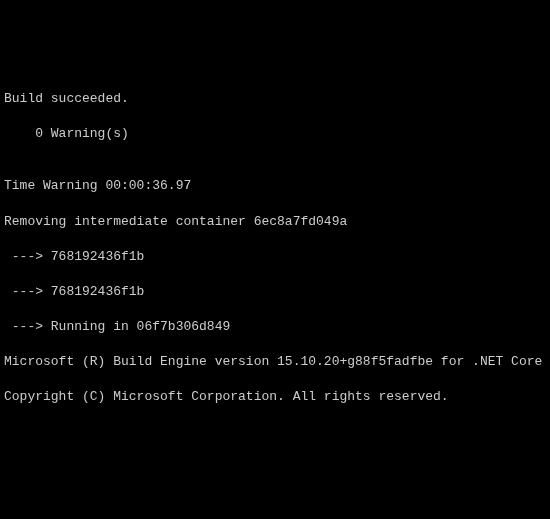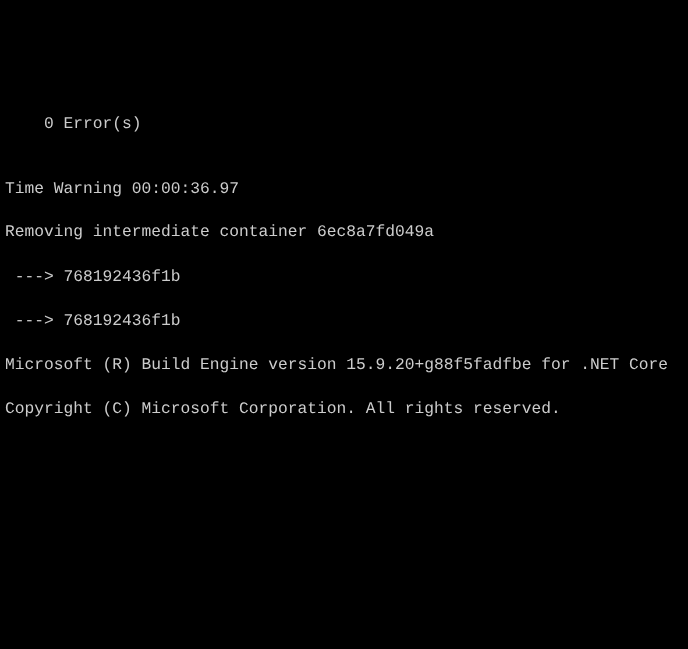--- a/index.html
+++ b/index.html
@@ -22,27 +22,29 @@
     .line {
       display: block;
     }
   </style>
 </head>
 <body>
 
 
 
 <div>
-<span class="line">    0 Error(s)</span>
+<span class="line">Build succeeded.</span>
+<span class="line">    0 Warning(s)</span>
 <span class="line"></span>
 <span class="line">Time Warning 00:00:36.97</span>
 <span class="line">Removing intermediate container 6ec8a7fd049a</span>
 <span class="line"> ---&gt; 768192436f1b</span>
 <span class="line"> ---&gt; 768192436f1b</span>
-<span class="line">Microsoft (R) Build Engine version 15.9.20+g88f5fadfbe for .NET Core</span>
+<span class="line"> ---&gt; Running in 06f7b306d849</span>
+<span class="line">Microsoft (R) Build Engine version 15.10.20+g88f5fadfbe for .NET Core</span>
 <span class="line">Copyright (C) Microsoft Corporation. All rights reserved.</span>
 <span class="line"></span>
 
 
 
 
 
 
 
 

